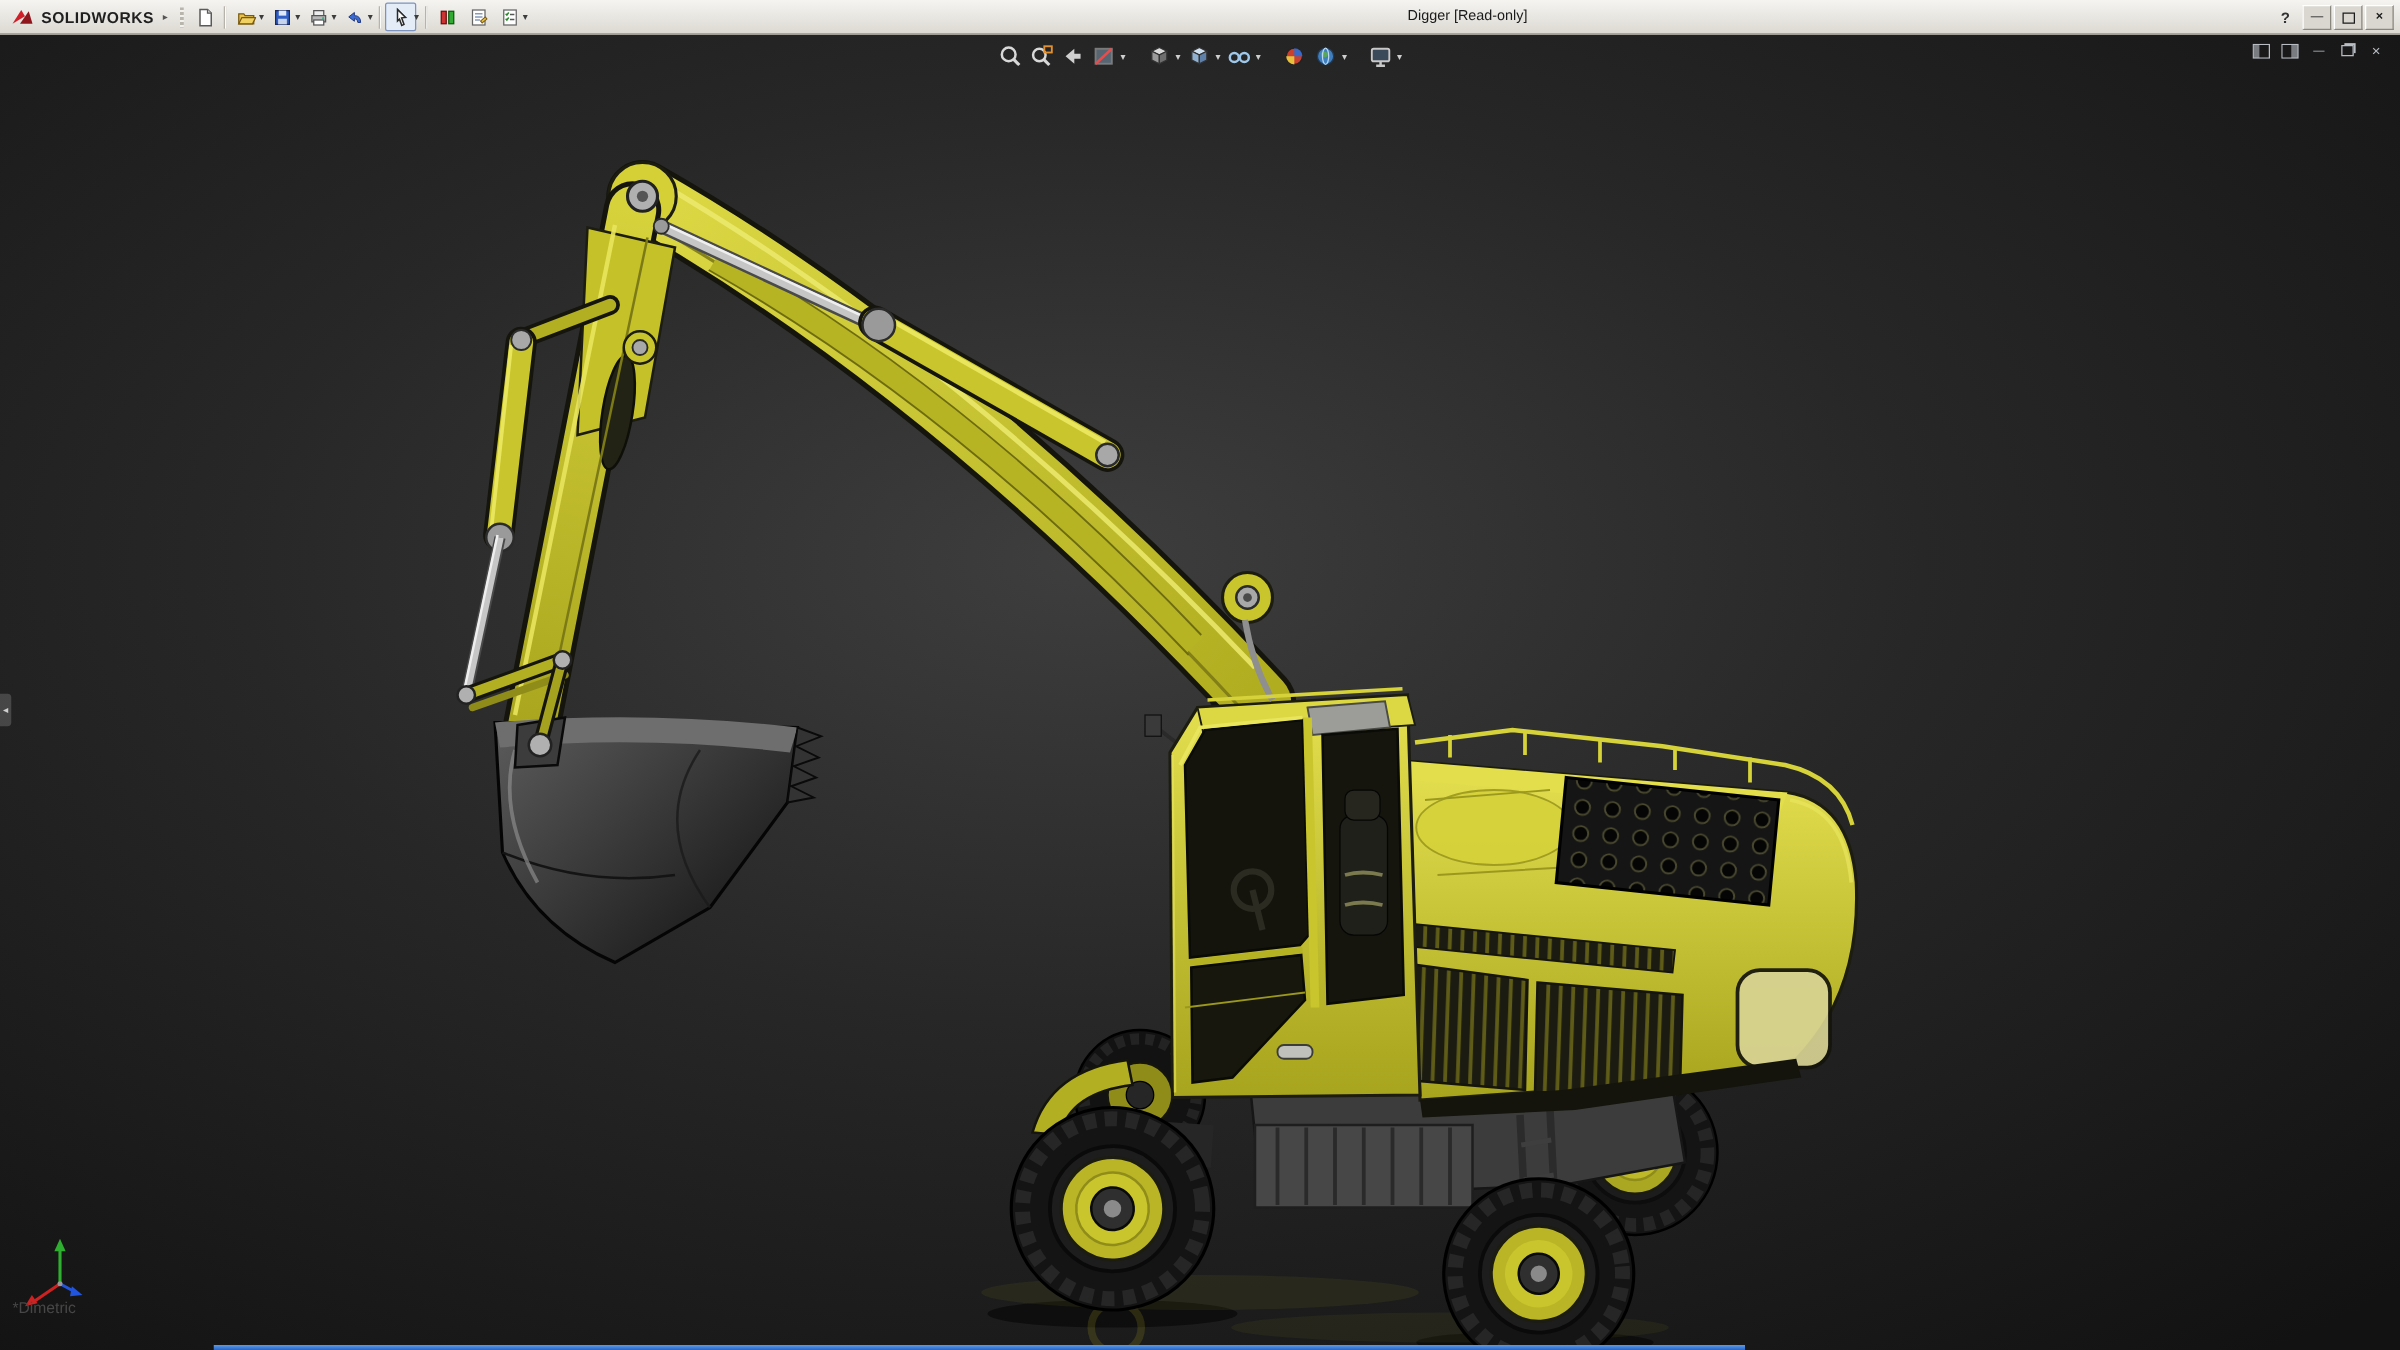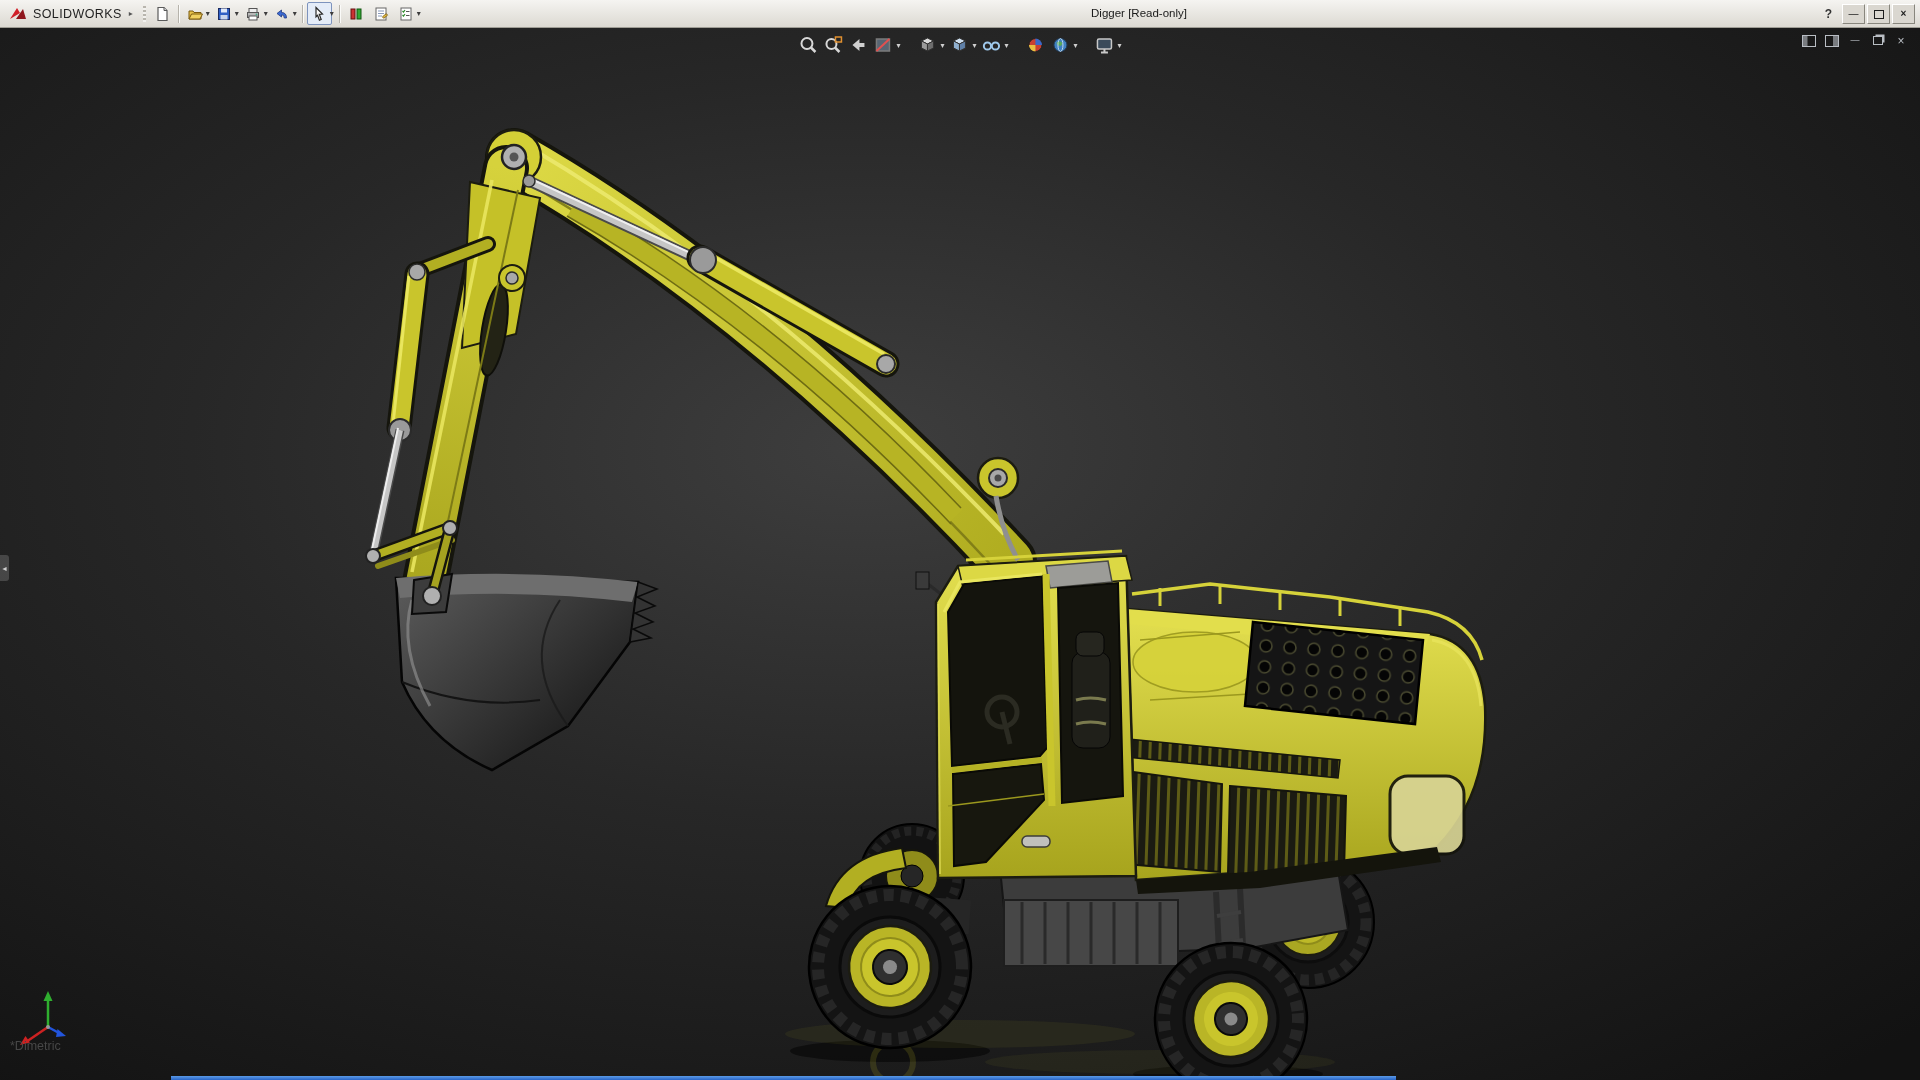--- a/index.html
+++ b/index.html
@@ -4,30 +4,30 @@
 <style>
   html,body{margin:0;padding:0;background:#000;}
   body{width:1920px;height:1080px;overflow:hidden;font-family:"Liberation Sans",sans-serif;}
   .screen{position:relative;width:1920px;height:1080px;overflow:hidden;background:#111;}
 
   
   .titlebar{position:absolute;top:0;left:0;width:1920px;height:27px;z-index:10;
     background:linear-gradient(#f5f4f1,#dcd9d2);border-bottom:1px solid #9f9d95;
     display:flex;align-items:center;}
   .brand{display:flex;align-items:center;gap:5px;padding:0 6px 0 8px;}
-  .brand-text{font-size:12.5px;font-weight:normal;color:#1f1f1f;letter-spacing:.4px;}
+  .brand-text{font-size:12.5px;font-weight:bold;color:#1f1f1f;letter-spacing:.4px;}
   .brand-arrow{font-size:8px;color:#555;margin-left:2px;}
   .grip{width:3px;height:16px;margin:0 4px;background:repeating-linear-gradient(#b8b5ad 0 2px,#f2f1ee 2px 4px);}
   .tb-icons{display:flex;align-items:center;}
   .tb-btn{width:23px;height:21px;display:flex;align-items:center;justify-content:center;
     border:1px solid transparent;border-radius:2px;}
   .tb-btn.active{background:#e4ecf8;border-color:#7d93bd;}
   .caret{font-size:8px;color:#3c3c3c;margin:0 2px 0 -2px;line-height:1;}
   .sep{width:1px;height:18px;background:#b6b3ab;border-right:1px solid #fbfbf9;margin:0 3px;}
-  .win-title{position:absolute;left:1139px;top:7px;transform:translateX(-50%);
+  .win-title{position:absolute;left:1174px;top:7px;transform:translateX(-50%);
     font-size:11.5px;color:#1a1a1a;white-space:nowrap;}
   .win-controls{position:absolute;right:5px;top:4px;display:flex;gap:2px;align-items:center;}
   .help-glyph{font-size:12px;font-weight:bold;color:#333;margin-right:8px;}
   .win-btn{width:21px;height:18px;background:#dad7d0;border:1px solid;
     border-color:#ffffff #88867d #88867d #ffffff;font-size:10px;line-height:1;
     display:flex;align-items:center;justify-content:center;color:#1c1c1c;}
   .max-shape{width:8px;height:7px;border:1.5px solid #1c1c1c;display:block;}
 
   
   .viewport{position:absolute;top:27px;left:0;width:1920px;height:1053px;z-index:5;pointer-events:none;}

